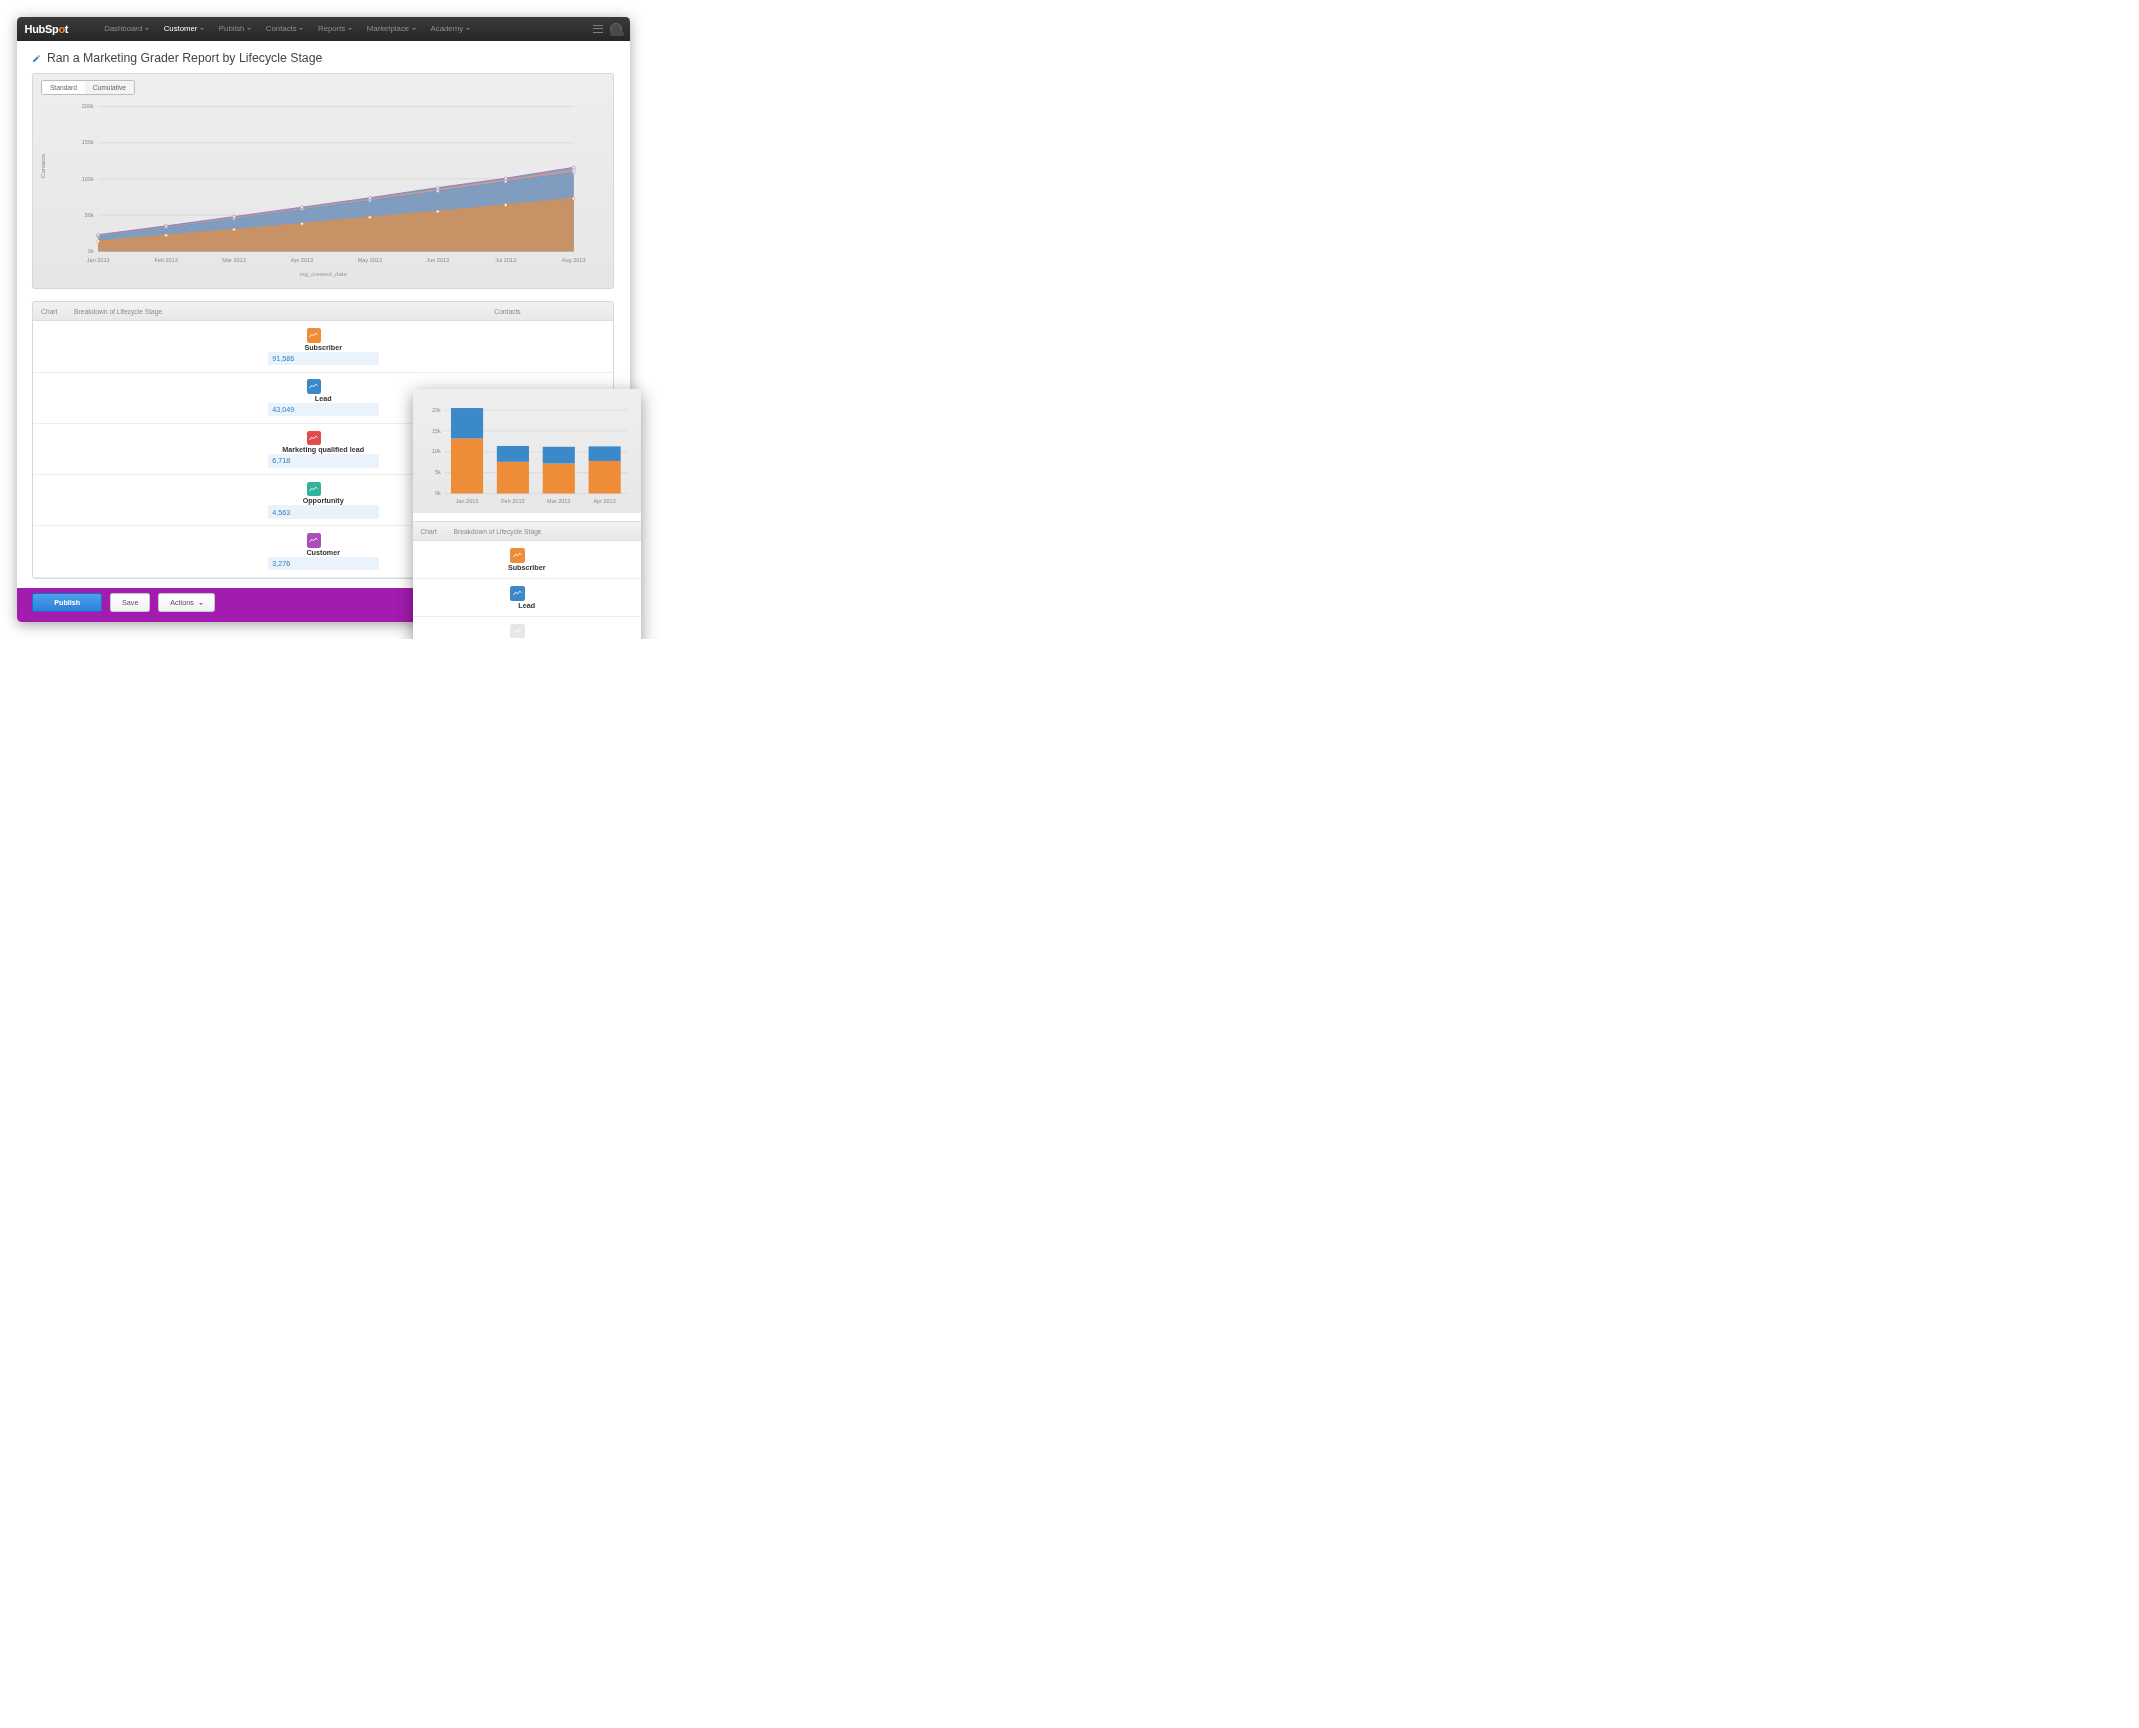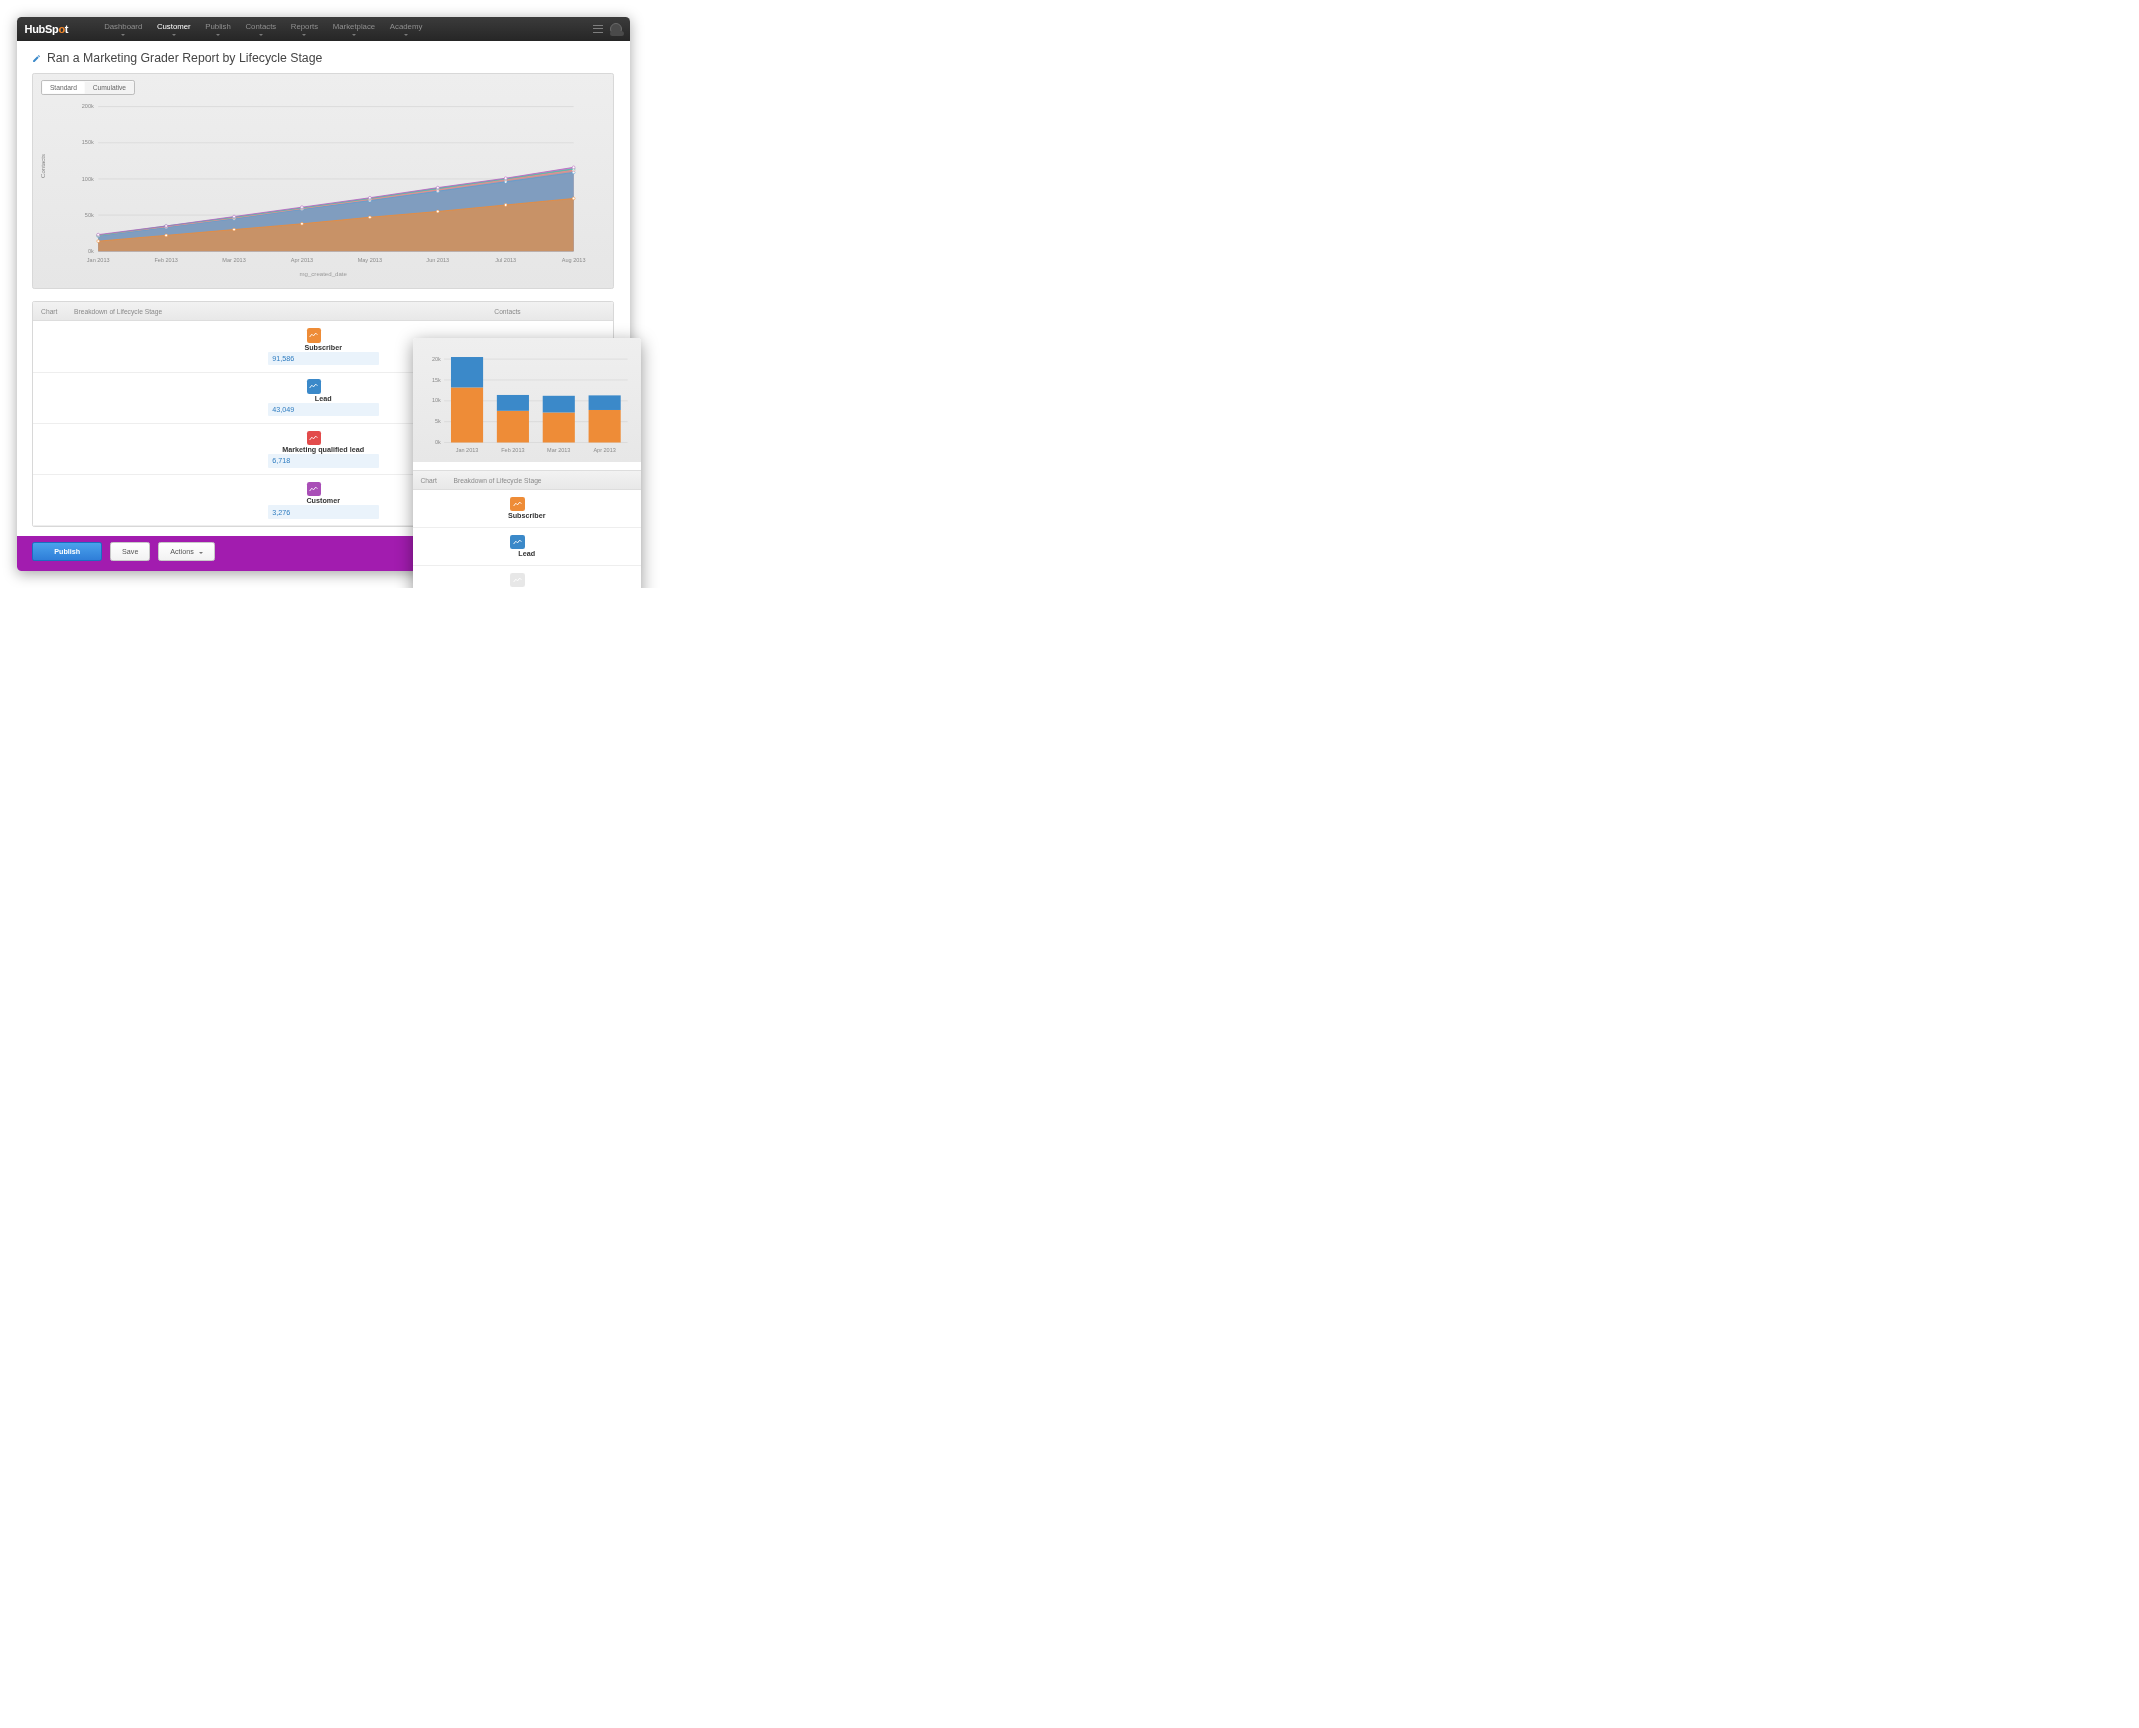--- a/index.html
+++ b/index.html
@@ -4,21 +4,21 @@
 <style>
 * { box-sizing: border-box; margin: 0; padding: 0; }
 body { font-family: "Helvetica Neue", Arial, sans-serif; background: #fff; padding: 16.7px; font-size: 7.2px; color: #333; }
 
 .window { width: 613px; border-radius: 4.5px; overflow: visible; box-shadow: 0 2.2px 14px rgba(0,0,0,.35); position: relative; background: #fff; }
 
 .topbar { height: 24.5px; background: linear-gradient(#3b3b3b,#262626); display: flex; align-items: center; padding: 0 7.8px; color: #9b9b9b; border-top-left-radius: 4.5px; border-top-right-radius: 4.5px; gap: 18px; }
 .logo { font-weight: 700; font-size: 11px; color: #fff; letter-spacing: -0.3px; margin-right: 13.4px; }
 .logo .o { color: #f5892b; position: relative; }
 .nav { display: flex; gap: 5.6px; flex: 1; }
-.nav-item { display: flex; align-items: center; gap: 2.8px; padding: 2.2px 4.5px; cursor: pointer; color: #8f8f8f; font-size: 7.8px; flex-direction: column;}
+.nav-item { display: flex; align-items: center; gap: 2.8px; padding: 2.2px 4.5px; cursor: pointer; color: #8f8f8f; font-size: 7.8px;}
 .nav-item.active { color: #fff; }
 .caret { width:0;height:0;border-left:2.2px solid transparent;border-right:2.2px solid transparent;border-top:2.2px solid #7a7a7a; }
 .topright { display:flex; align-items:center; gap:6.7px; }
 .hamburger { width:10px;height:7.8px;display:flex;flex-direction:column;justify-content:space-between;}
 .hamburger span{height:1.1px;background:#7e7e7e;}
 .avatar { width:12.3px;height:12.3px;border-radius:50%;background:#4a4a4a; border:1.1px solid #6a6a6a; position:relative;}
 .avatar::after{content:"";position:absolute;bottom:-2.2px;left:-1.1px;width:14.5px;height:5.6px;border-radius:5.6px 5.6px 4.5px 4.5px;background:#4a4a4a;}
 
 .body { padding: 10px 15.6px 0 15.6px; background:#fff; }
 
@@ -239,20 +239,31 @@
                 <svg class="tiny-chart" viewBox="0 0 16 12">
                   <polyline points="1,9 5,4 8,7 12,2 15,5" fill="none" stroke="#fff" stroke-width="1.6"></polyline>
                 </svg>
               </div>
             </div>
             <div class="cell-name">Marketing qualified lead</div>
             <div class="cell-contacts-wrap"><span class="cell-contacts">6,718</span></div>
           </div>
           <div class="row">
             <div class="cell-chart">
+              <div class="icon-box" style="background:#2fb39a">
+                <svg class="tiny-chart" viewBox="0 0 16 12">
+                  <polyline points="1,9 5,4 8,7 12,2 15,5" fill="none" stroke="#fff" stroke-width="1.6"></polyline>
+                </svg>
+              </div>
+            </div>
+            <div class="cell-name">Opportunity</div>
+            <div class="cell-contacts-wrap"><span class="cell-contacts">4,563</span></div>
+          </div>
+          <div class="row">
+            <div class="cell-chart">
               <div class="icon-box" style="background:#a94fb7">
                 <svg class="tiny-chart" viewBox="0 0 16 12">
                   <polyline points="1,9 5,4 8,7 12,2 15,5" fill="none" stroke="#fff" stroke-width="1.6"></polyline>
                 </svg>
               </div>
             </div>
             <div class="cell-name">Customer</div>
             <div class="cell-contacts-wrap"><span class="cell-contacts">3,276</span></div>
           </div>
         </div>

